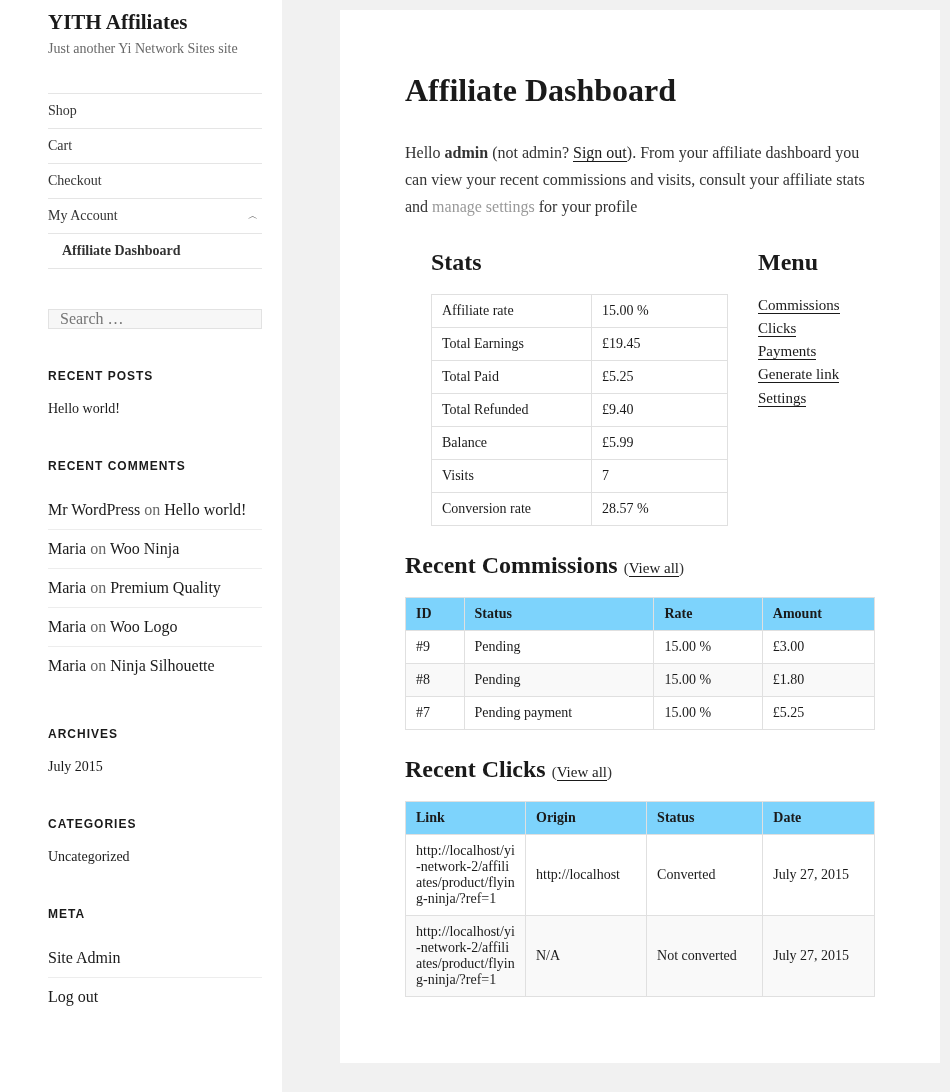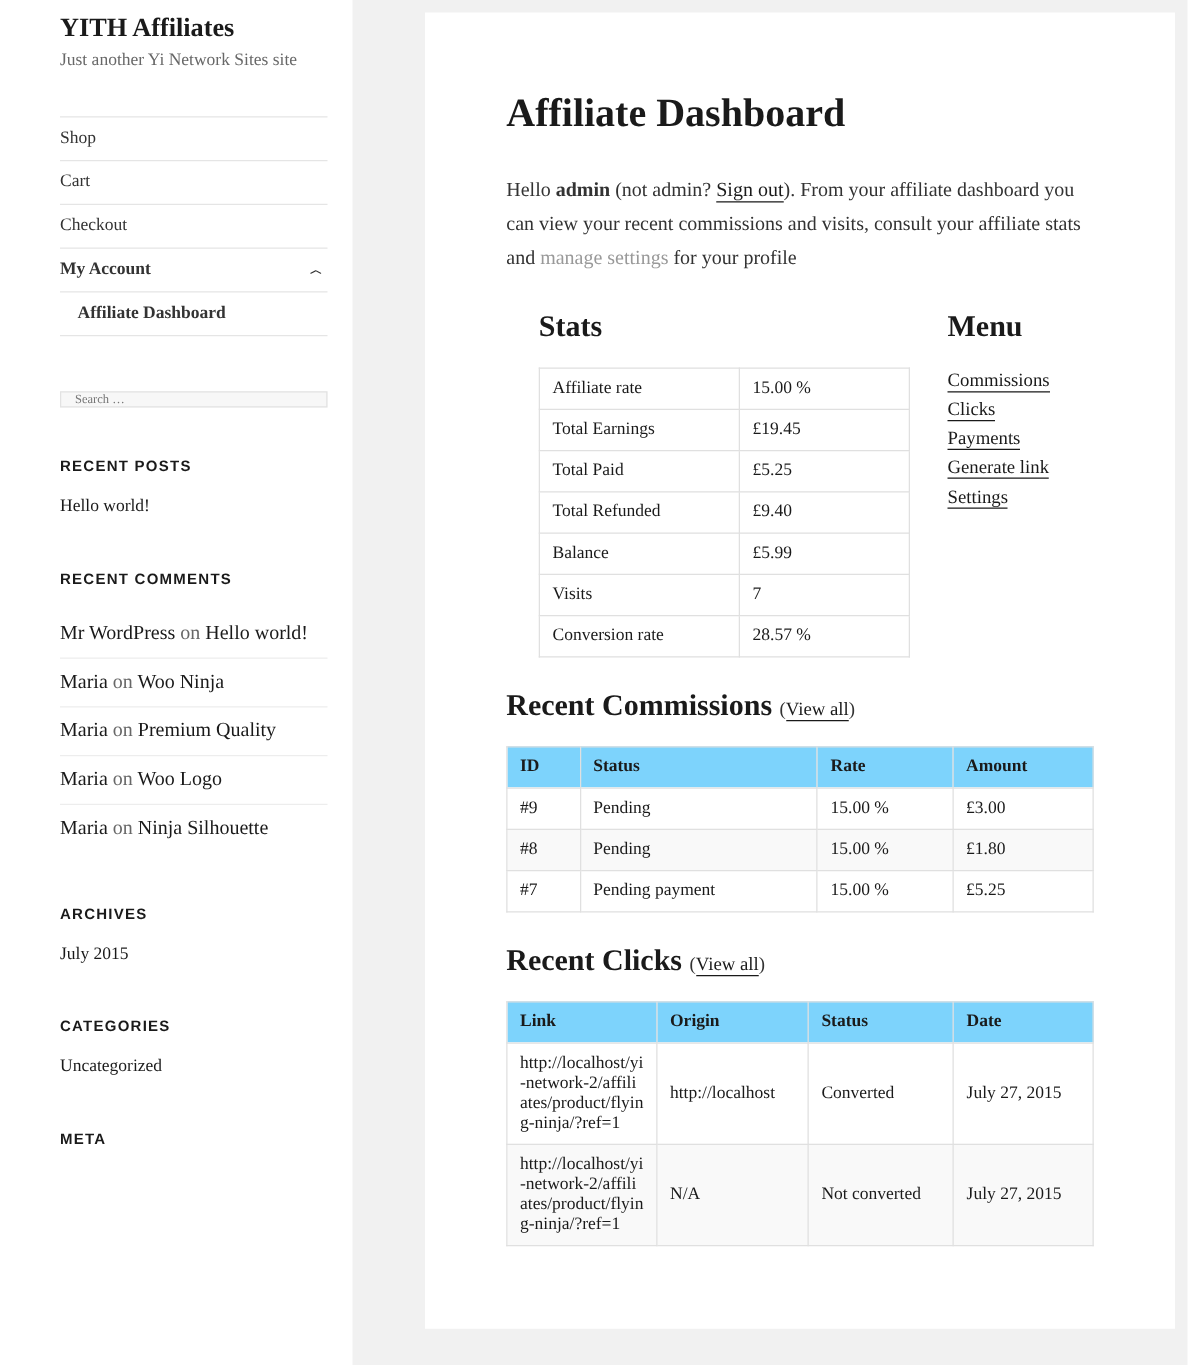--- a/index.html
+++ b/index.html
@@ -7,21 +7,21 @@
 .layout { display: flex; }
 .sidebar { width: 290px; background: #fff; padding: 10px 20px 40px 48px; min-height: 1092px; }
 .main-area { flex: 1; padding: 10px 10px 0 50px; }
 .content { background: #fff; padding: 62px 65px 40px 65px; max-width: 600px; margin-left: 8px; }
 .site-title { font-size: 21px; font-weight: bold; margin-bottom: 6px; }
 .site-desc { font-size: 14px; color: #686868; margin-bottom: 36px; }
 .nav-list { list-style: none; border-top: 1px solid #e5e5e5; margin-bottom: 40px; }
 .nav-item { border-bottom: 1px solid #e5e5e5; padding: 9px 0; font-size: 14px; color: #333; position: relative; }
 .nav-item.sub { padding-left: 14px; font-weight: bold; }
 .nav-item .toggle { position: absolute; right: 0; top: 8px; width: 18px; height: 18px; display: flex; align-items: center; justify-content: center; font-size: 10px; color: #333; }
-.search-box { width: 100%; border: 1px solid #e2e2e2; background: #f7f7f7; padding: 0 11px; font-size: 10px; margin-bottom: 40px; font-family: inherit; color: #666; }
+.search-box { width: 100%; border: 1px solid #e2e2e2; background: #f7f7f7; padding: 0 11px; font-size: 16px; margin-bottom: 40px; font-family: inherit; color: #666; }
 .widget-title { font-size: 12px; font-weight: bold; letter-spacing: 1px; text-transform: uppercase; margin-bottom: 18px; color: #1a1a1a; font-family: -apple-system, Helvetica, Arial, sans-serif; }
 .widget-body { font-size: 14px; margin-bottom: 42px; }
 .widget-list { list-style: none; }
 .widget-list li { padding: 7px 0; border-bottom: 1px solid #ededed; font-size: 16px; line-height: 1.5; }
 .widget-list li:last-child { border-bottom: none; }
 .widget-list .on { color: #686868; }
 .page-title { font-size: 32px; font-weight: bold; margin-bottom: 30px; color: #1a1a1a; }
 .intro { font-size: 16px; line-height: 1.7; margin-bottom: 28px; color: #333; }
 .intro .link, .link { color: #007acc; border-bottom: 1px solid #1a1a1a; text-decoration: none; cursor: pointer; color: #1a1a1a; }
 .intro .muted { color: #999; }
@@ -46,21 +46,21 @@
 
 <div class="layout">
   <aside class="sidebar">
     <h1 class="site-title">YITH Affiliates</h1>
     <p class="site-desc">Just another Yi Network Sites site</p>
 
     <ul class="nav-list">
       <li class="nav-item">Shop</li>
       <li class="nav-item">Cart</li>
       <li class="nav-item">Checkout</li>
-      <li class="nav-item" style="font-weight:bold;">
+      <li class="nav-item" style="font-weight:normal;">
         <span>My Account</span>
         <span class="toggle">︿</span>
       </li>
       <li class="nav-item sub">Affiliate Dashboard</li>
     </ul>
 
     <input class="search-box" placeholder="Search …" style="">
 
     <h3 class="widget-title">RECENT POSTS</h3>
     <div class="widget-body">
@@ -80,20 +80,24 @@
     <div class="widget-body">
       <span>July 2015</span>
     </div>
 
     <h3 class="widget-title">CATEGORIES</h3>
     <div class="widget-body">
       <span>Uncategorized</span>
     </div>
 
     <h3 class="widget-title">META</h3>
+    <ul class="widget-list widget-body">
+      <li>Site Admin</li>
+      <li>Log out</li>
+    </ul>
   </aside>
 
   <main class="main-area">
     <div class="content">
       <h1 class="page-title">Affiliate Dashboard</h1>
 
       <p class="intro">
         <span>Hello </span><strong>admin</strong><span> (not admin? </span><span class="link">Sign out</span><span>). From your affiliate dashboard you can view your recent commissions and visits, consult your affiliate stats and </span><span class="muted">manage settings</span><span> for your profile</span>
       </p>
 

